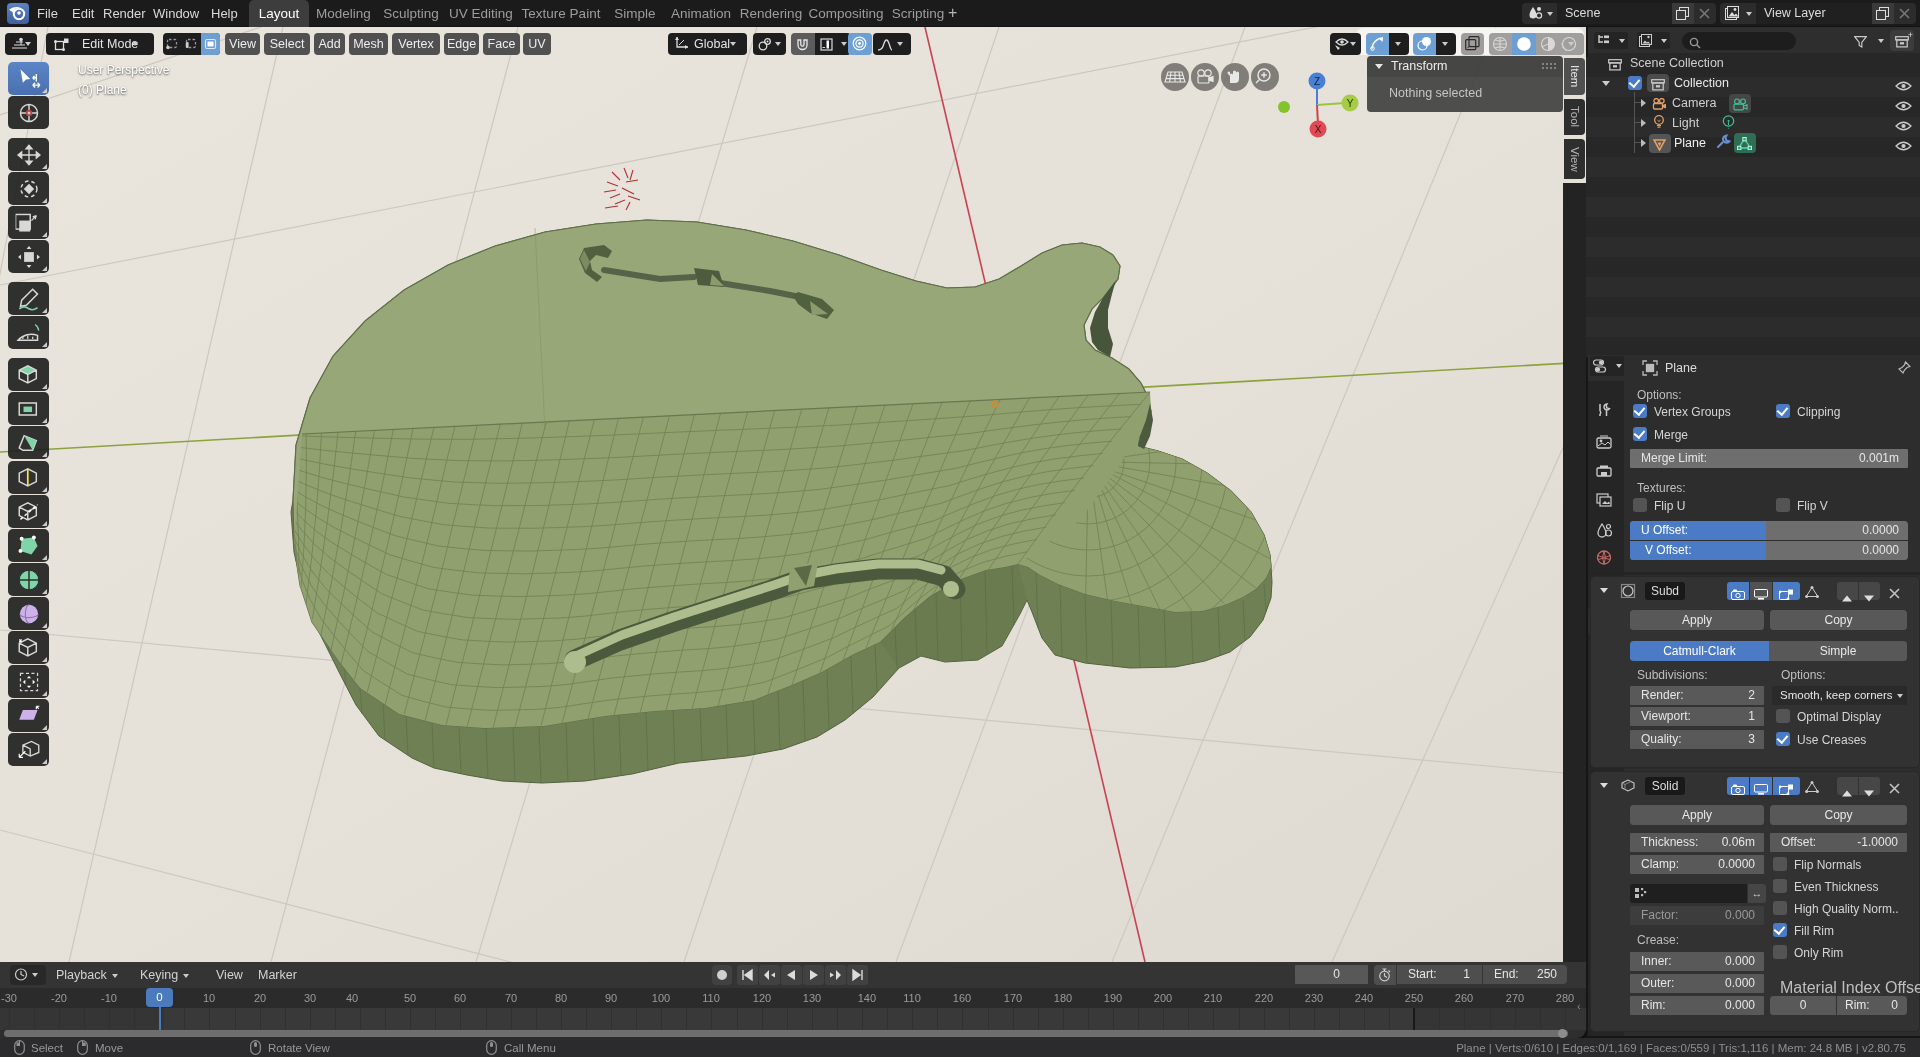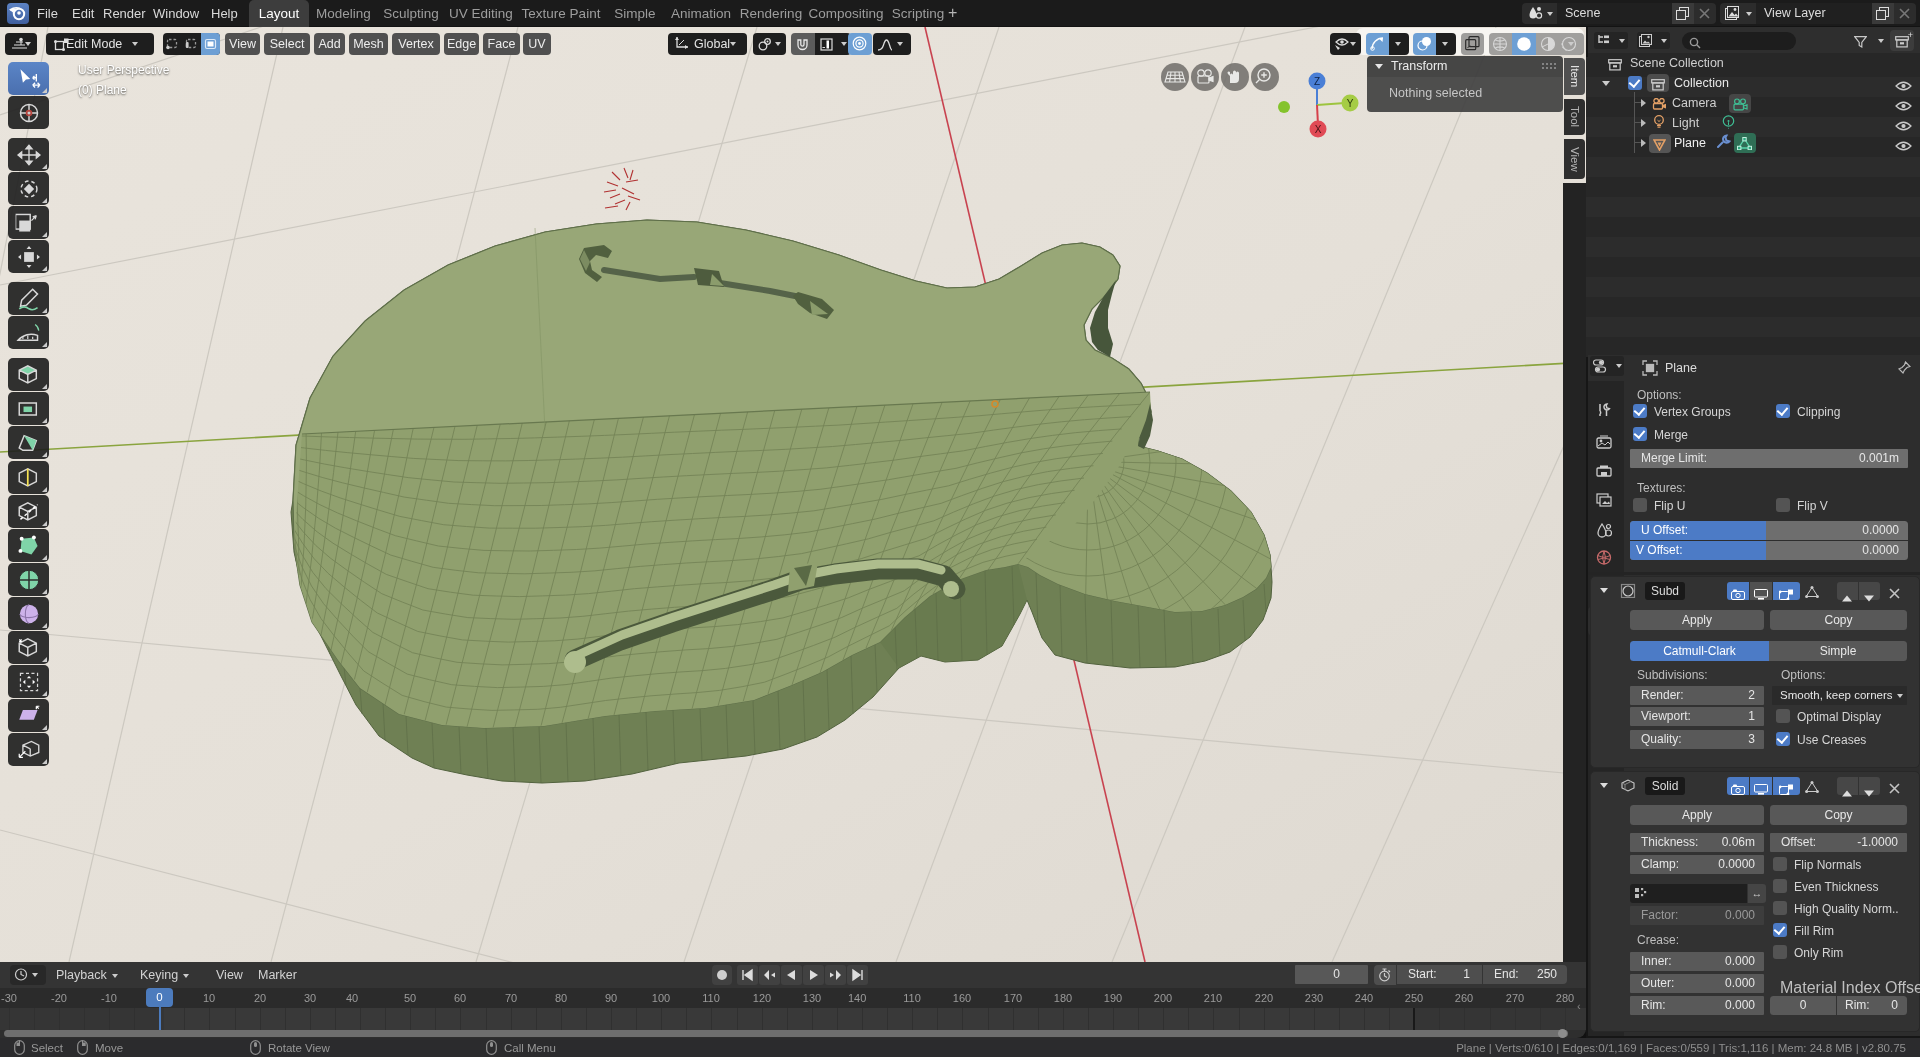--- a/index.html
+++ b/index.html
@@ -294,21 +294,21 @@
 </svg>
 </div>
 <div class="dbtn" style="left:5px;width:32px">
 <svg width="17" height="14" viewBox="0 0 17 14" style="position:absolute;left:6px;top:4px">
 <path d="M1,11 L16,11 M3,8 L14,8 M5,5 L12,5" stroke="#ddd" stroke-width="1.2"></path>
 <circle cx="10" cy="2.5" r="1.8" fill="#ddd"></circle>
       <path d="M10,4 L10,8" stroke="#ddd"></path>
     </svg>
     <span class="caret" style="position:absolute;left:20px;top:9px"></span>
   </div>
-<div class="dbtn" style="left:46px;width:108px;padding-left:20px">Edit Mode
+<div class="dbtn" style="left:46px;width:108px;padding-left:36px">Edit Mode
 <svg width="15" height="13" viewBox="0 0 15 13" style="position:absolute;left:8px;top:4.5px">
 <rect x="1.5" y="3.5" width="8" height="8" fill="none" stroke="#ddd" stroke-width="1.3"></rect>
 <rect x="10" y="0.5" width="4.5" height="4.5" fill="#ddd"></rect>
       <circle cx="1.5" cy="3.5" r="1.5" fill="#ddd"></circle>
 <circle cx="9.5" cy="11.5" r="1.5" fill="#ddd"></circle>
     </svg><span class="caret" style="position:absolute;left:86px;top:9px"></span></div>
 <div class="dbtn" style="left:163px;width:57px;background:#1e1e1e">
 <svg width="13" height="12" viewBox="0 0 13 12" style="position:absolute;left:3px;top:5px">
       <rect x="1.5" y="1.5" width="9" height="8" rx="1.5" fill="none" stroke="#999" stroke-width="1.3" stroke-dasharray="2.5 2"></rect>
       <circle cx="2" cy="9.5" r="1.8" fill="#ccc"></circle>
@@ -688,21 +688,21 @@
 <div class="tx" style="left:346px;top:992px;width:28px;text-align:left;font-size:11px;color:#9b9b9b">40</div>
 <div class="tx" style="left:396px;top:992px;width:28px;text-align:center;font-size:11px;color:#9b9b9b">50</div>
 <div class="tx" style="left:446px;top:992px;width:28px;text-align:center;font-size:11px;color:#9b9b9b">60</div>
 <div class="tx" style="left:497px;top:992px;width:28px;text-align:center;font-size:11px;color:#9b9b9b">70</div>
 <div class="tx" style="left:547px;top:992px;width:28px;text-align:center;font-size:11px;color:#9b9b9b">80</div>
 <div class="tx" style="left:597px;top:992px;width:28px;text-align:center;font-size:11px;color:#9b9b9b">90</div>
 <div class="tx" style="left:647px;top:992px;width:28px;text-align:center;font-size:11px;color:#9b9b9b">100</div>
 <div class="tx" style="left:697px;top:992px;width:28px;text-align:center;font-size:11px;color:#9b9b9b">110</div>
 <div class="tx" style="left:748px;top:992px;width:28px;text-align:center;font-size:11px;color:#9b9b9b">120</div>
 <div class="tx" style="left:798px;top:992px;width:28px;text-align:center;font-size:11px;color:#9b9b9b">130</div>
-<div class="tx" style="left:848px;top:992px;width:28px;text-align:left;font-size:11px;color:#9b9b9b">140</div>
+<div class="tx" style="left:848px;top:992px;width:28px;text-align:right;font-size:11px;color:#9b9b9b">140</div>
 <div class="tx" style="left:898px;top:992px;width:28px;text-align:center;font-size:11px;color:#9b9b9b">110</div>
 <div class="tx" style="left:948px;top:992px;width:28px;text-align:center;font-size:11px;color:#9b9b9b">160</div>
 <div class="tx" style="left:999px;top:992px;width:28px;text-align:center;font-size:11px;color:#9b9b9b">170</div>
 <div class="tx" style="left:1049px;top:992px;width:28px;text-align:center;font-size:11px;color:#9b9b9b">180</div>
 <div class="tx" style="left:1099px;top:992px;width:28px;text-align:center;font-size:11px;color:#9b9b9b">190</div>
 <div class="tx" style="left:1149px;top:992px;width:28px;text-align:center;font-size:11px;color:#9b9b9b">200</div>
 <div class="tx" style="left:1199px;top:992px;width:28px;text-align:center;font-size:11px;color:#9b9b9b">210</div>
 <div class="tx" style="left:1250px;top:992px;width:28px;text-align:center;font-size:11px;color:#9b9b9b">220</div>
 <div class="tx" style="left:1300px;top:992px;width:28px;text-align:center;font-size:11px;color:#9b9b9b">230</div>
 <div class="tx" style="left:1350px;top:992px;width:28px;text-align:center;font-size:11px;color:#9b9b9b">240</div>
@@ -1025,21 +1025,21 @@
 <div class="lbl" style="left:1637px;top:481px;font-size:12px;color:#bfbfbf">Textures:</div>
 <div class="chk" style="left:1633px;top:498px"></div>
 <div class="lbl" style="left:1654px;top:499px;font-size:12px;color:#d5d5d5">Flip U</div>
 <div class="chk" style="left:1776px;top:498px"></div>
 <div class="lbl" style="left:1797px;top:499px;font-size:12px;color:#d5d5d5">Flip V</div>
 <div class="fld" style="left:1630px;top:521px;width:278px;background:#6e6e6e;border-radius:3.5px 3.5px 0 0">
 <div class="ab" style="left:0;top:0;width:136px;height:19px;background:#4c7bc6;border-radius:3.5px 0 0 0;padding-left:11px;color:#fff">U Offset:</div>
     <i>0.0000</i>
   </div>
 <div class="fld" style="left:1630px;top:541px;width:278px;background:#6e6e6e;border-radius:0 0 3.5px 3.5px">
-<div class="ab" style="left:0;top:0;width:136px;height:19px;background:#4c7bc6;border-radius:0 0 0 3.5px;padding-left:6px;color:#fff">V Offset:</div>
+<div class="ab" style="left:0;top:0;width:136px;height:19px;background:#4c7bc6;border-radius:0 0 0 3.5px;padding-left:15px;color:#fff">V Offset:</div>
     <i>0.0000</i>
   </div>
 <div class="ab" style="left:1588px;top:572px;width:332px;height:3px;background:#242424"></div>
 <div class="ab" style="left:1590px;top:576px;width:330px;height:192px;background:#323232;border:1px solid #282828;border-radius:5px"></div>
 <span style="position:absolute;left:1600px;top:588px;width:0;height:0;border-top:5px solid #ddd;border-left:4px solid transparent;border-right:4px solid transparent"></span>
 <span class="ab" style="left:1620px;top:583px"><svg width="16" height="15" viewBox="0 0 16 15">
       <circle cx="8" cy="8" r="5" fill="none" stroke="#ccc" stroke-width="1.2"></circle>
       <rect x="1.5" y="1.5" width="13" height="13" fill="none" stroke="#888" stroke-width="1.2"></rect>
     </svg></span>
 <div class="ab" style="left:1645px;top:582px;width:40px;height:18px;background:#191919;border-radius:3px;color:#ddd;font-size:12px;text-align:center;line-height:18px">Subd</div>

